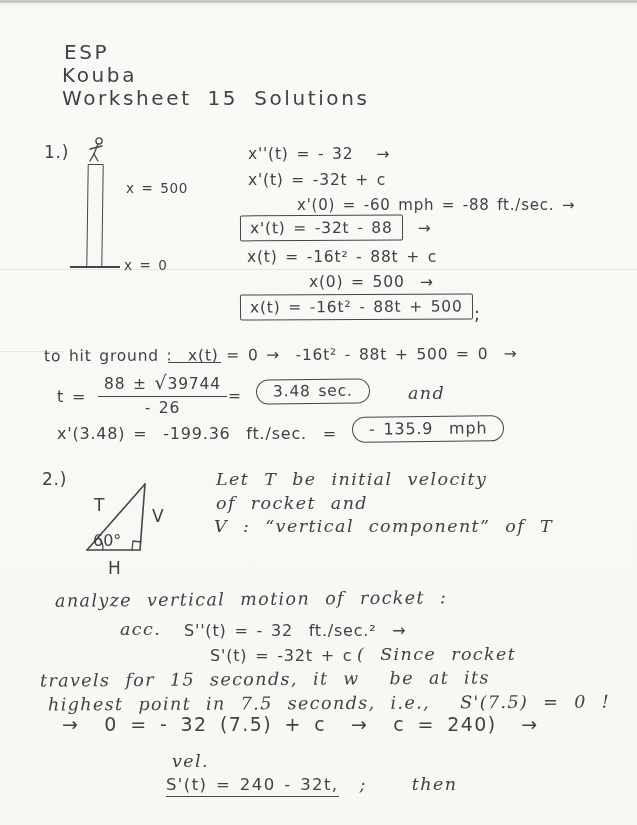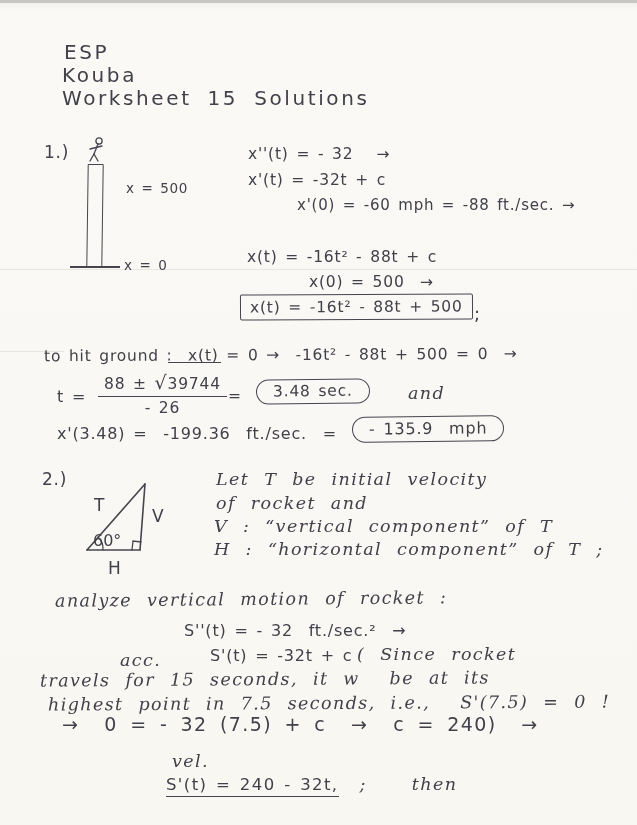--- a/index.html
+++ b/index.html
@@ -56,20 +56,24 @@
     </g>
   </svg>
   <div class="tower"></div>
   <div class="ground"></div>
   <div class="line print small" style="left:126px;top:152px;margin-top:28px;">x = 500</div>
   <div class="line print small" style="left:124px;top:257px;">x = 0</div>
 
   <div class="line print" style="left:248px;top:145px;">x''(t) = - 32&nbsp;&nbsp; →</div>
   <div class="line print" style="left:248px;top:171px;">x'(t) = -32t + c</div>
   <div class="line print" style="left:297px;top:196px;font-size:15px;">x'(0) = -60 mph = -88 ft./sec. →</div>
+  <div class="line" style="left:240px;top:215px;">
+    <span class="box print">x'(t) = -32t - 88</span>
+    <span class="print" style="margin-left:10px;">→</span>
+  </div>
   <div class="line print" style="left:247px;top:248px;">x(t) = -16t² - 88t + c</div>
   <div class="line print" style="left:309px;top:273px;">x(0) = 500&nbsp; →</div>
   <div class="line" style="left:240px;top:294px;">
     <span class="box print">x(t) = -16t² - 88t + 500</span>
   </div>
   <div class="line print" style="left:474px;top:303px;font-size:18px;">;</div>
 
   <div class="line print" style="left:44px;top:346px;transform:rotate(-0.3deg);">to hit ground :&nbsp; x(t) = 0 →&nbsp; -16t² - 88t + 500 = 0&nbsp; →</div>
 
   <div class="line print" style="left:57px;top:387px;font-size:16px;">t =</div>
@@ -104,25 +108,24 @@
     </g>
   </svg>
   <div class="tri-label" style="left:94px;top:495px;">T</div>
   <div class="tri-label" style="left:152px;top:506px;">V</div>
   <div class="tri-label" style="left:108px;top:558px;">H</div>
   <div class="angle-label" style="left:93px;top:531px;">60°</div>
 
   <div class="line script" style="left:216px;top:469px;">Let T be initial velocity</div>
   <div class="line script" style="left:214px;top:516px;">V : “vertical component” of T</div>
   <div class="line script" style="left:216px;top:493px;">of rocket and</div>
-  <div class="line script" style="left:214px;top:539px;">H : “horizontal component” of T ;</div>
 
   <div class="line script" style="left:55px;top:589px;transform:rotate(-0.5deg);">analyze vertical motion of rocket :</div>
 
-  <div class="line script" style="left:120px;top:619px;margin-top:31px;">acc.</div>
+  <div class="line script" style="left:120px;top:619px;">acc.</div>
   <div class="line print" style="left:184px;top:621px;font-size:16px;">S''(t) = - 32&nbsp; ft./sec.²&nbsp; →</div>
 
   <div class="line print" style="left:210px;top:646px;font-size:16px;">S'(t) = -32t + c</div>
   <div class="line script" style="left:357px;top:644px;">( Since rocket</div>
 
   <div class="line script" style="left:40px;top:669px;transform:rotate(-0.4deg);">travels for 15 seconds, it w&nbsp; be at its</div>
   <div class="line script" style="left:48px;top:693px;transform:rotate(-0.3deg);">highest point in 7.5 seconds, i.e.,&nbsp; S'(7.5) = 0 !</div>
 
   <div class="line print" style="left:62px;top:713px;font-size:19px;letter-spacing:1.4px;word-spacing:5px;">→&nbsp; 0 = - 32 (7.5) + c&nbsp; →&nbsp; c = 240)&nbsp; →</div>
 

